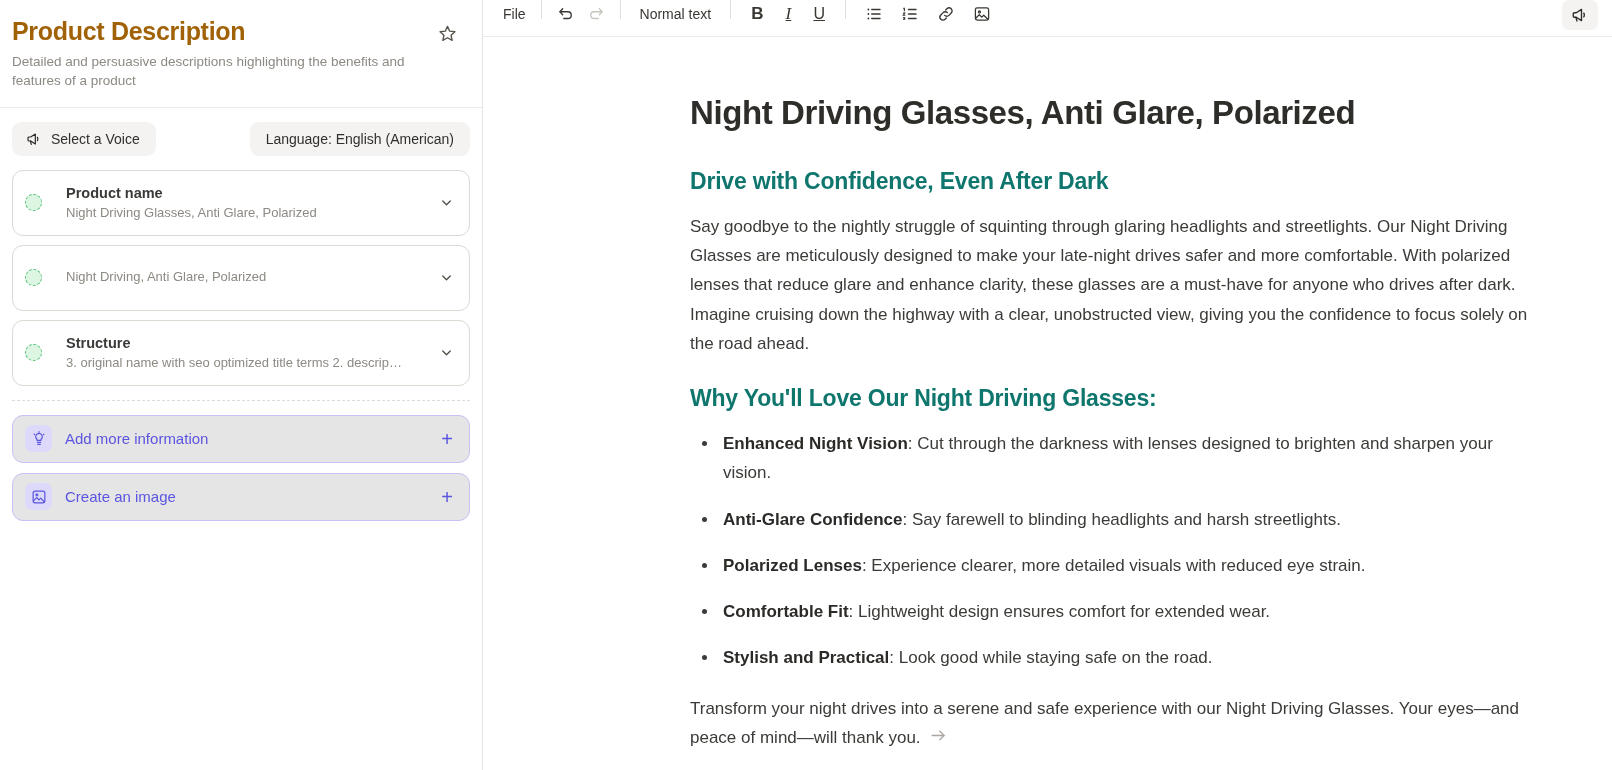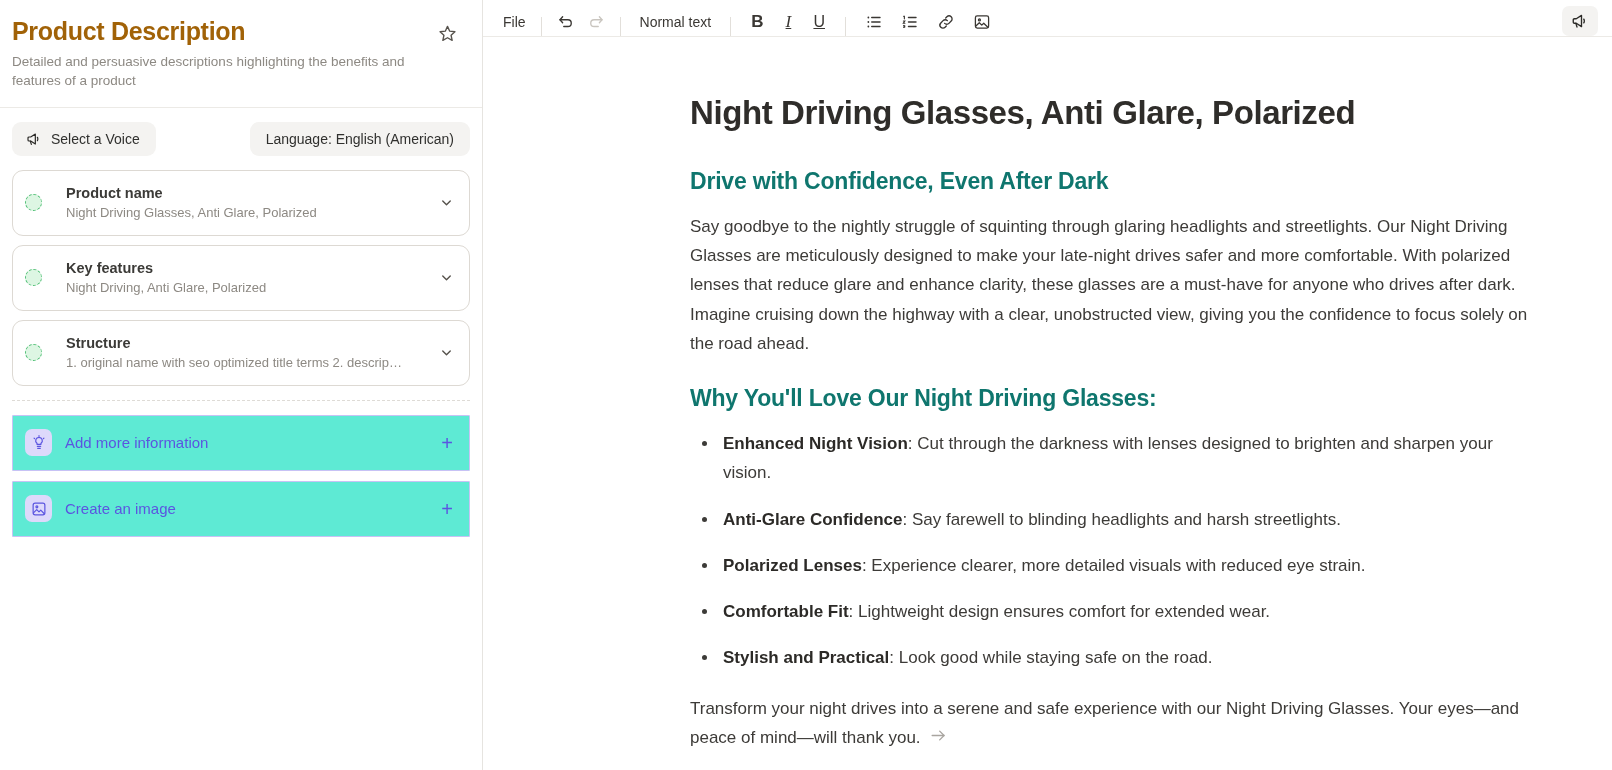--- a/index.html
+++ b/index.html
@@ -110,23 +110,23 @@
 
   .divider-dashed {
     margin: 14px 12px 14px 12px;
     border-top: 1.5px dashed #dedbd6;
     height: 0;
   }
 
   .actions { padding: 0 12px; }
   .action {
     border: 1px solid #c7c2f5;
-    background: #5eead4;
-    border-radius: 1px;
-    height: 56px;
+    background: #e5e5e5;
+    border-radius: 11px;
+    height: 48px;
     display: flex;
     align-items: center;
     padding: 0 16px 0 12px;
     margin-bottom: 10px;
     cursor: pointer;
   }
   .action-ico {
     width: 27px; height: 27px;
     border-radius: 7px;
     background: #ddd9fb;
@@ -146,21 +146,21 @@
     flex: 1 1 auto;
     height: 770px;
     background: #ffffff;
     position: relative;
     overflow: hidden;
   }
   .toolbar {
     height: 37px;
     border-bottom: 1px solid #eceae6;
     display: flex;
-    align-items: flex-end;
+    align-items: flex-start;
     padding: 0 8px 0 14px;
     gap: 0;
   }
   .tb-btn {
     height: 28px;
     min-width: 28px;
     display: inline-flex;
     align-items: center;
     justify-content: center;
     border-radius: 6px;
@@ -281,35 +281,34 @@
         <span class="chev">
           <svg width="15" height="15" viewBox="0 0 24 24" fill="none" stroke="#55514b" stroke-width="2.2" stroke-linecap="round" stroke-linejoin="round">
               <polyline points="6,9.5 12,15.5 18,9.5"></polyline>
             </svg>
         </span>
       </div>
 
       <div class="card">
         <span class="dot"></span>
         <div class="card-body">
-          <div class="card-title">Key features</div>
           <div class="card-sub">Night Driving, Anti Glare, Polarized</div>
         </div>
         <span class="chev">
           <svg width="15" height="15" viewBox="0 0 24 24" fill="none" stroke="#55514b" stroke-width="2.2" stroke-linecap="round" stroke-linejoin="round">
               <polyline points="6,9.5 12,15.5 18,9.5"></polyline>
             </svg>
         </span>
       </div>
 
       <div class="card">
         <span class="dot"></span>
         <div class="card-body">
           <div class="card-title">Structure</div>
-          <div class="card-sub">1. original name with seo optimized title terms 2. descrip…</div>
+          <div class="card-sub">3. original name with seo optimized title terms 2. descrip…</div>
         </div>
         <span class="chev">
           <svg width="15" height="15" viewBox="0 0 24 24" fill="none" stroke="#55514b" stroke-width="2.2" stroke-linecap="round" stroke-linejoin="round">
               <polyline points="6,9.5 12,15.5 18,9.5"></polyline>
             </svg>
         </span>
       </div>
 
     </div>
 

